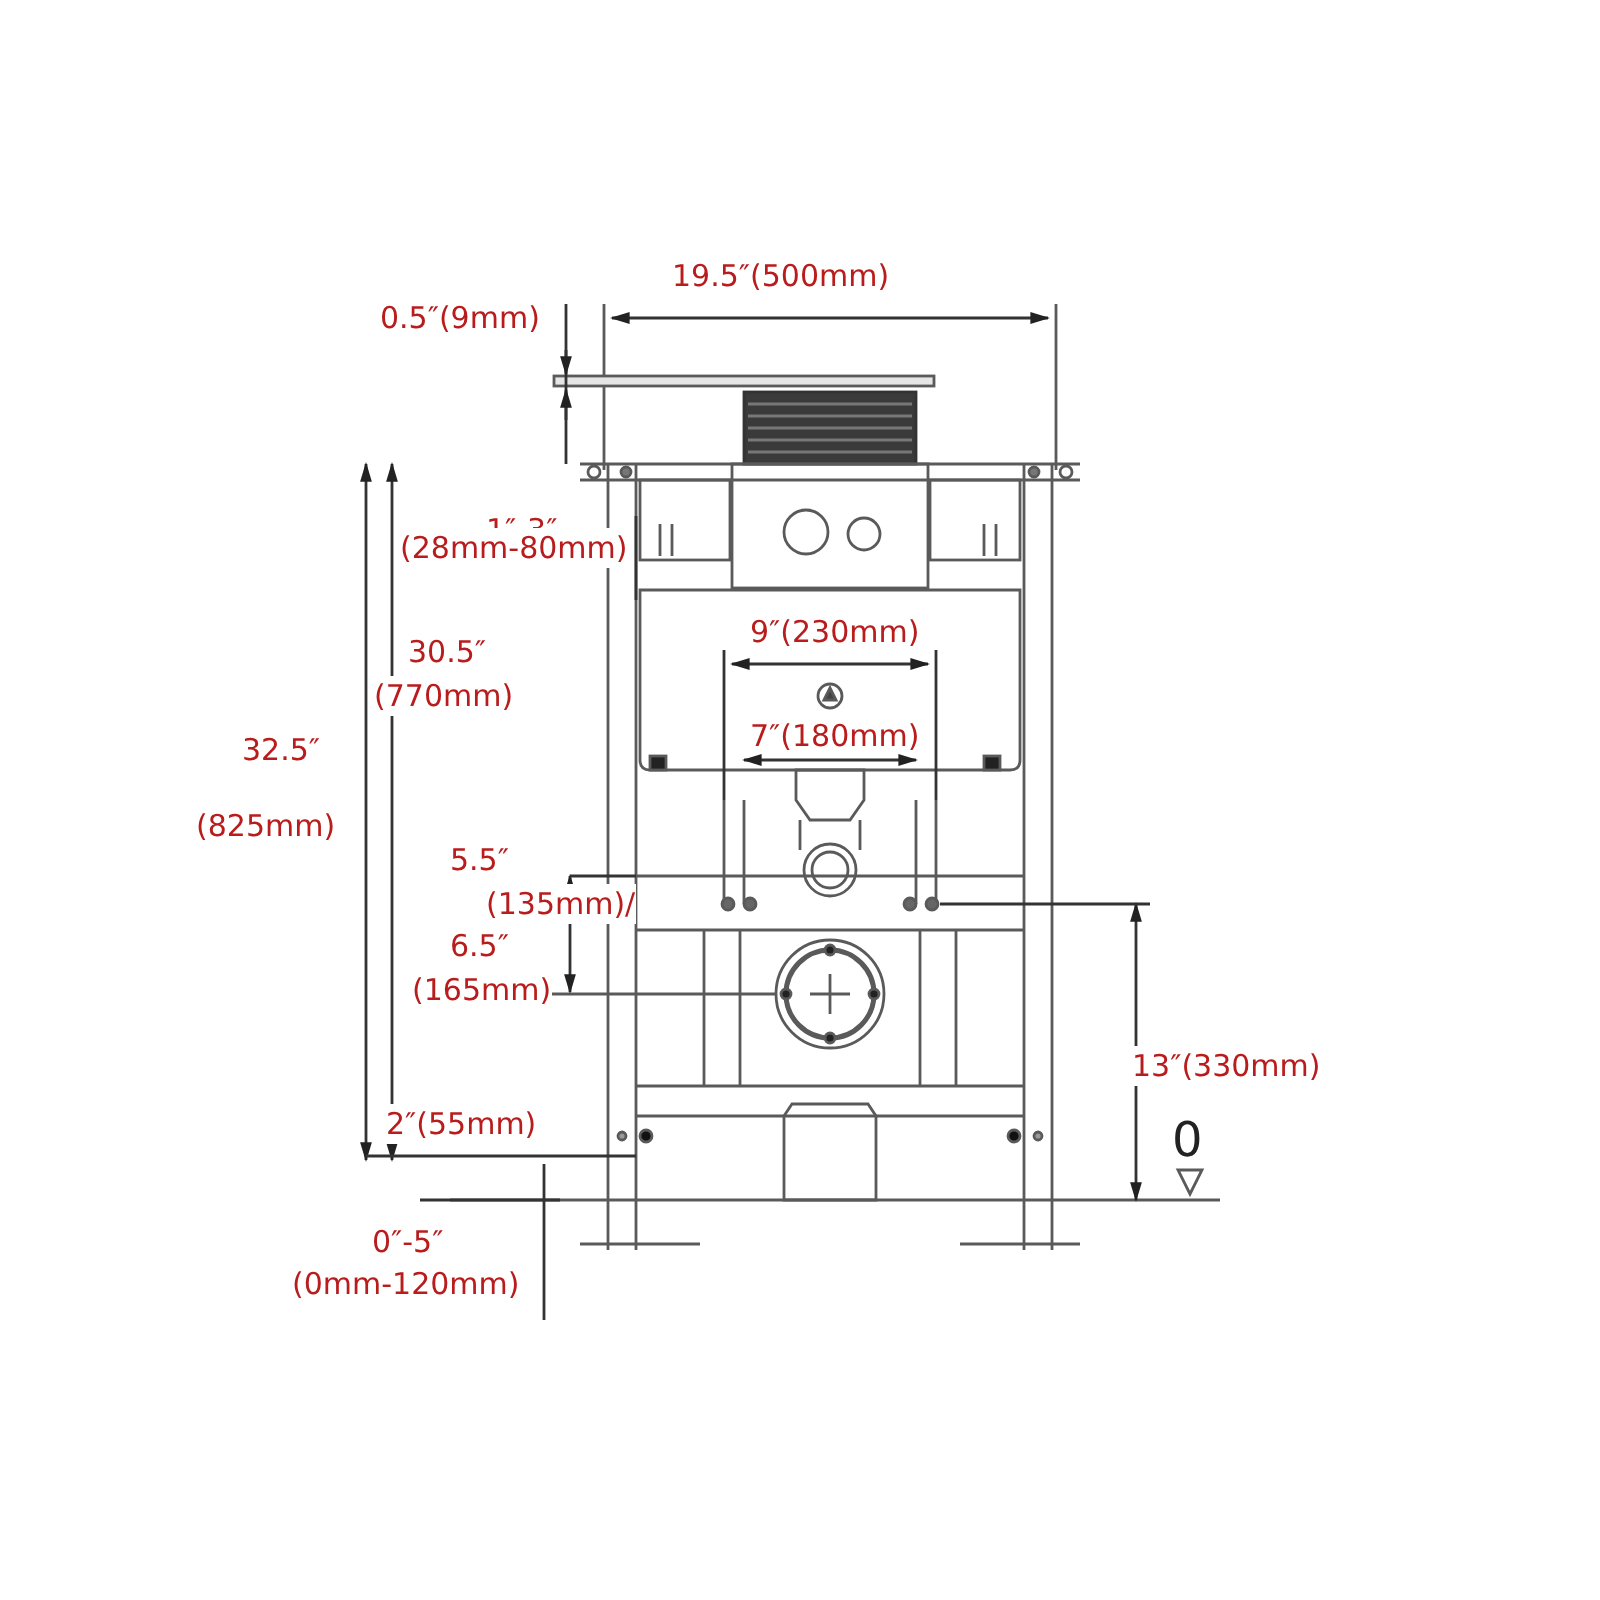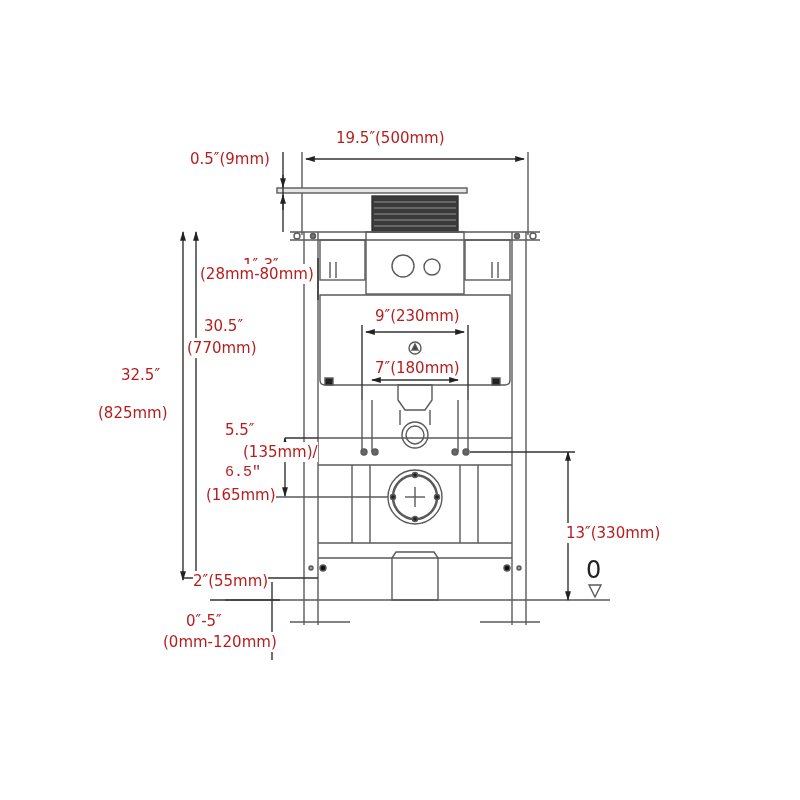--- a/index.html
+++ b/index.html
@@ -160,19 +160,19 @@
 <div class="lbl center" style="left:243px;top:255px;text-align:center;">1″-3″</div>
 <div class="lbl center" style="left:200px;top:264px;">(28mm-80mm)</div>
 <div class="lbl" style="left:204px;top:316px;">30.5″</div>
 <div class="lbl" style="left:187px;top:338px;">(770mm)</div>
 <div class="lbl" style="left:121px;top:365px;">32.5″</div>
 <div class="lbl" style="left:98px;top:403px;">(825mm)</div>
 <div class="lbl" style="left:375px;top:306px;background:transparent;">9″(230mm)</div>
 <div class="lbl" style="left:375px;top:358px;background:transparent;">7″(180mm)</div>
 <div class="lbl" style="left:225px;top:420px;text-align:center;">5.5″</div>
 <div class="lbl" style="left:201px;top:442px;margin-left:42px;">(135mm)/</div>
-<div class="lbl" style="left:225px;top:463px;font-family:Liberation Mono, monospace;">6.5″</div>
+<div class="lbl" style="left:225px;top:463px;">6.5″</div>
 <div class="lbl" style="left:206px;top:485px;">(165mm)</div>
-<div class="lbl" style="left:193px;top:571px;">2″(55mm)</div>
+<div class="lbl" style="left:193px;top:552px;">2″(55mm)</div>
 <div class="lbl" style="left:186px;top:611px;">0″-5″</div>
-<div class="lbl" style="left:146px;top:632px;margin-left:17px;">(0mm-120mm)</div>
+<div class="lbl" style="left:146px;top:632px;">(0mm-120mm)</div>
 <div class="lbl" style="left:566px;top:523px;">13″(330mm)</div>
 <div class="zero" style="left:586px;top:556px;">0</div>
 
 </body></html>

